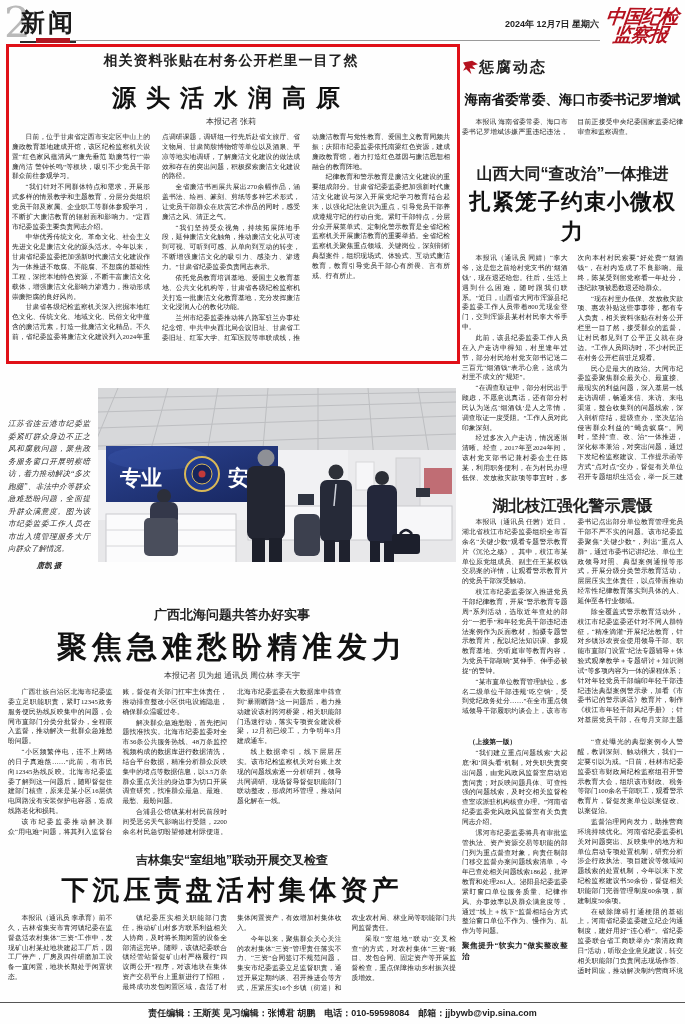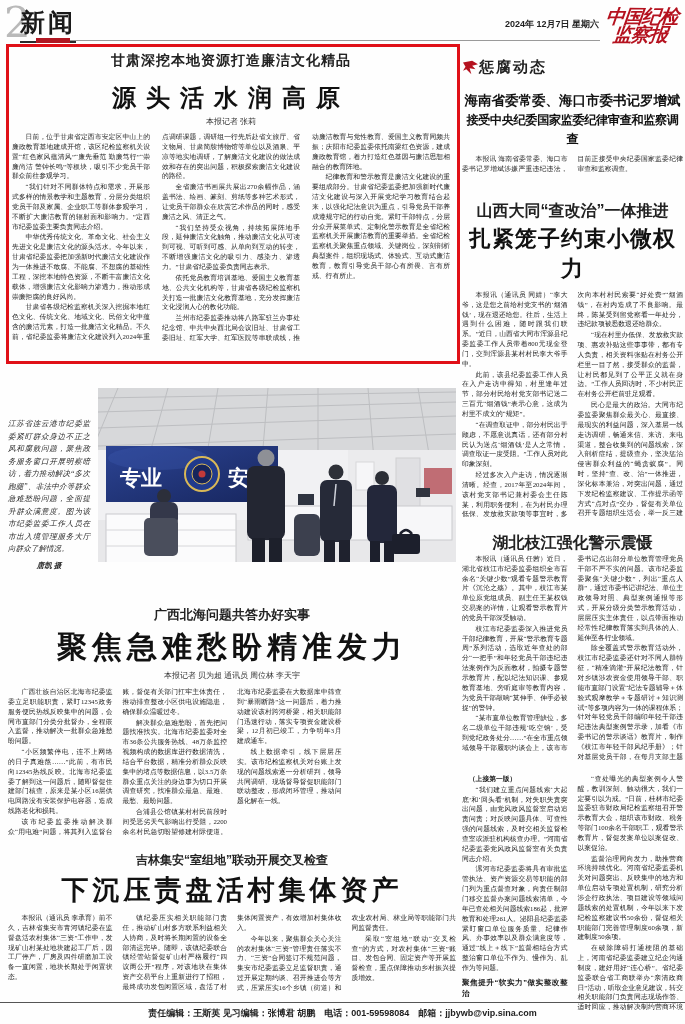--- a/index.html
+++ b/index.html
@@ -43,21 +43,21 @@
   
   #art-3{position:absolute;left:8px;top:852px;width:448px;}
   #art-3 .kicker{font-size:12px;}
   #art-3 .headline{font-size:27px;letter-spacing:4px;margin:3px 0 5px 0;}
   #art-3 .col-body{height:84px;column-count:4;column-gap:10px;}
   
   #rightcol{position:absolute;left:462px;top:58px;width:221px;}
   .seclabel{display:flex;align-items:center;font-size:15px;font-weight:bold;letter-spacing:2px;color:#222;
             font-family:"Liberation Sans",sans-serif;margin-bottom:14px;}
   .hawk{width:17px;height:15px;}
-  #r1 .headline{font-size:13.5px;line-height:1.5;letter-spacing:0;}
+  #r1 .headline{font-size:13.5px;line-height:1.5;letter-spacing:0;font-family:Liberation Mono, monospace;}
   #r1 .headline .l2{font-size:12.2px;letter-spacing:-0.4px;display:block;}
   #r1 .col-body{height:34px;column-count:2;column-gap:10px;margin-top:6px;}
   .rk{margin-top:13px;}
   #r2 .headline{font-size:22px;letter-spacing:1px;margin:2px 0 6px 0;}
   #r2 .col-body{height:230px;column-count:2;column-gap:10px;}
   #r3 .headline{font-size:22px;letter-spacing:1px;margin:2px 0 6px 0;}
   #r3 .col-body{height:208px;column-count:2;column-gap:10px;}
   #rcont .col-body{height:242px;column-count:2;column-gap:10px;margin-top:12px;}
   
   .footer-rule{position:absolute;left:0;top:1002px;width:685px;height:1px;background:#555;}
@@ -72,21 +72,21 @@
   <div class="pagenum">2</div>
   <div class="section">新闻</div>
   <div class="header-rule"></div>
   <div class="red-bar"></div>
   <div class="date">2024年 12月7日  星期六</div>
   <div class="masthead">中国纪检监察报</div>
 
   <div class="annotation"></div>
 
   <div id="art-main">
-    <div class="kicker">甘肃深挖本地资源打造廉洁文化精品</div>
+    <div class="kicker">相关资料张贴在村务公开栏里一目了然</div>
     <div class="headline">源头活水润高原</div>
     <div class="byline">本报记者 张莉</div>
     <div class="col-body">
         <p>日前，位于甘肃省定西市安定区中山上的廉政教育基地建成开馆，该区纪检监察机关设置“红色家风蕴清风”“廉先垂范 勤廉笃行”“崇廉尚洁 警钟长鸣”等板块，吸引不少党员干部群众前往参观学习。</p>
         <p>“我们针对不同群体特点和需求，开展形式多样的情景教学和主题教育，分层分类组织党员干部及家属、企业职工等群体参观学习，不断扩大廉洁教育的辐射面和影响力。”定西市纪委监委主要负责同志介绍。</p>
         <p>中华优秀传统文化、革命文化、社会主义先进文化是廉洁文化的源头活水。今年以来，甘肃省纪委监委把加强新时代廉洁文化建设作为一体推进不敢腐、不能腐、不想腐的基础性工程，深挖本地特色资源，不断丰富廉洁文化载体，增强廉洁文化影响力渗透力，推动形成崇廉拒腐的良好风尚。</p>
         <p>甘肃省各级纪检监察机关深入挖掘本地红色文化、传统文化、地域文化、民俗文化中蕴含的廉洁元素，打造一批廉洁文化精品。不久前，省纪委监委将廉洁文化建设列入2024年重点调研课题，调研组一行先后赴省文旅厅、省文物局、甘肃简牍博物馆等单位以及酒泉、平凉等地实地调研，了解廉洁文化建设的做法成效和存在的突出问题，积极探索廉洁文化建设的路径。</p>
         <p>全省廉洁书画展共展出270余幅作品，涵盖书法、绘画、篆刻、剪纸等多种艺术形式，让党员干部群众在欣赏艺术作品的同时，感受廉洁之风、清正之气。</p>
         <p>“我们坚持受众视角，持续拓展阵地手段，延伸廉洁文化触角，推动廉洁文化从可读到可视、可听到可感、从单向到互动的转变，不断增强廉洁文化的吸引力、感染力、渗透力。”甘肃省纪委监委负责同志表示。</p>
         <p>依托党员教育培训基地、爱国主义教育基地、公共文化机构等，甘肃省各级纪检监察机关打造一批廉洁文化教育基地，充分发挥廉洁文化浸润人心的教化功能。</p>
@@ -205,21 +205,20 @@
     <div class="seclabel">
       <svg class="hawk" viewBox="0 0 20 18">
         <path d="M1 3 L12 1 L19 5 L12 7 L16 11 L9 10 L11 17 L5 11 L1 13 L4 8 Z" fill="#b5121f"></path>
       </svg>
       <span>惩腐动态</span>
     </div>
 
     <div id="r1">
       <div class="headline">
         <span class="l1">海南省委常委、海口市委书记罗增斌</span>
-        <span class="l2">接受中央纪委国家监委纪律审查和监察调查</span>
       </div>
       <div class="col-body">
           <p>本报讯 海南省委常委、海口市委书记罗增斌涉嫌严重违纪违法，目前正接受中央纪委国家监委纪律审查和监察调查。</p>
         </div>
     </div>
 
     <div id="r2" class="rk">
       <div class="kicker">山西大同“查改治”一体推进</div>
       <div class="headline">扎紧笼子约束小微权力</div>
       <div class="col-body">
@@ -249,15 +248,15 @@
           <p>漯河市纪委监委将具有审批监管执法、资产资源交易等职能的部门列为重点督查对象，向责任制部门移交监督办案问题线索清单，今年已查处相关问题线索186起，批评教育和处理261人。泌阳县纪委监委紧盯窗口单位服务质量、纪律作风、办事效率以及群众满意度等，通过“线上＋线下”监督相结合方式整治窗口单位不作为、慢作为、乱作为等问题。</p>
           <p class="subhead">聚焦提升“软实力”做实整改整治</p>
           <p>“查处曝光的典型案例令人警醒，教训深刻、触动很大，我们一定要引以为戒。”日前，桂林市纪委监委驻市财政局纪检监察组召开警示教育大会，组织该市财政、税务等部门100余名干部职工，观看警示教育片，督促发案单位以案促改、以案促治。</p>
           <p>监督治理同向发力，助推营商环境持续优化。河南省纪委监委机关对问题突出、反映集中的地方和单位启动专项处置机制，研究分析涉企行政执法、项目建设等领域问题线索的处置机制，今年以来下发纪检监察建议书50余份，督促相关职能部门完善管理制度60余项，新建制度50余项。</p>
           <p>在破除障碍打通梗阻的基础上，河南省纪委监委建立纪企沟通制度，建好用好“连心桥”。省纪委监委联合省工商联举办“亲清政商日”活动，听取企业意见建议，转交相关职能部门负责同志现场作答、适时回应，推动解决制约营商环境的体制机制障碍、机制性梗阻、制度性壁垒。</p>
         </div>
     </div>
   </div>
 
   <div class="footer-rule"></div>
-  <div class="footer">责任编辑：王斯英  见习编辑：张博君 胡鹏　电话：001-59598084　邮箱：jjbywb@vip.sina.com</div>
+  <div class="footer">责任编辑：王斯英  见习编辑：张博君 胡鹏　电话：010-59598084　邮箱：jjbywb@vip.sina.com</div>
 
 </div>
 
 </body></html>

